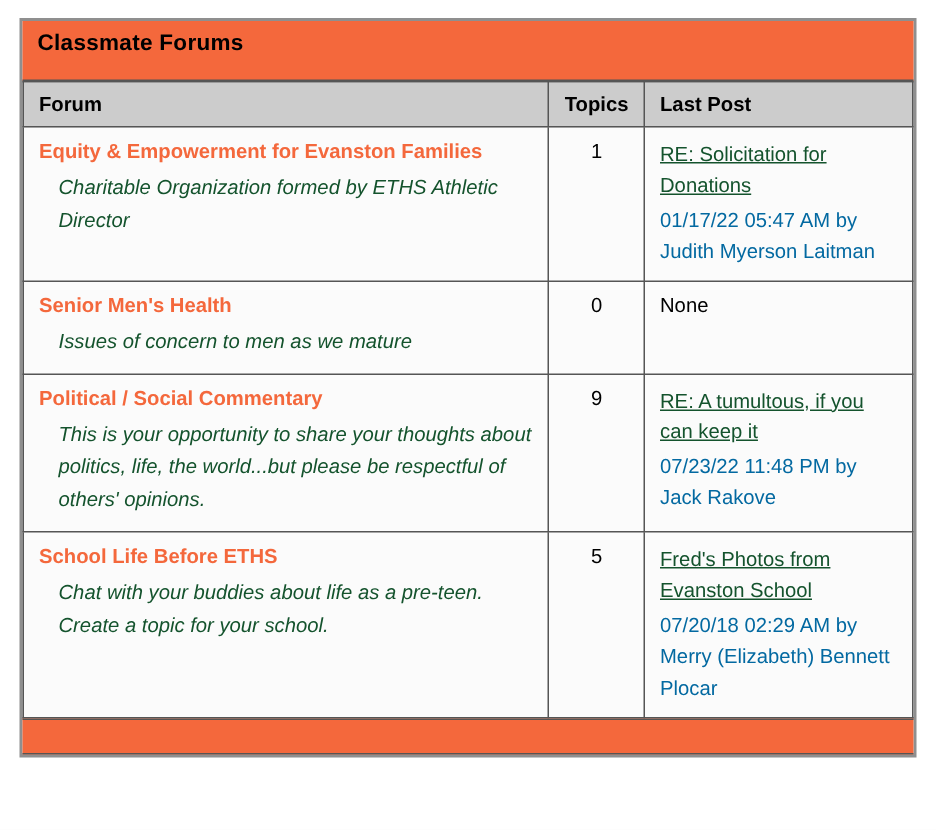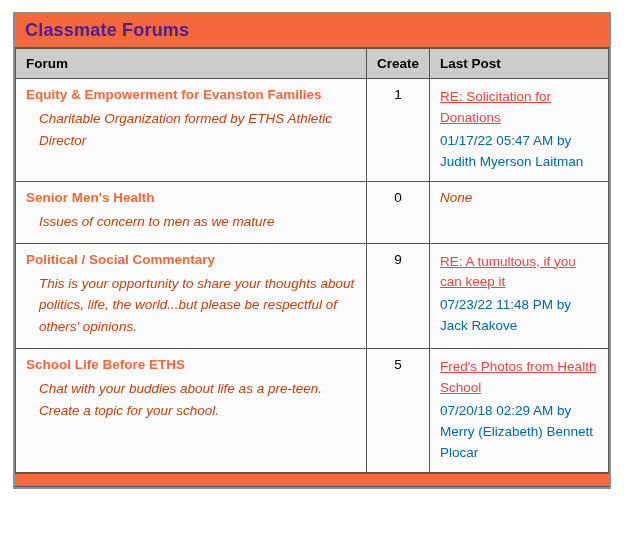--- a/index.html
+++ b/index.html
@@ -11,24 +11,24 @@
     width:624px;
   }
   .page { padding:12px 12px 14px 13px; }
   .container {
     width:598px;
     border:2px solid #8f8f8f;
     background:#fbfbfb;
   }
   .bar {
     background:#f4683c;
-    color:#4c1d95;
+    color:#000000;
     font-weight:bold;
-    font-size:18px;
-    padding:6px 10px 6px 10px;
+    font-size:15px;
+    padding:6px 10px 16px 10px;
     letter-spacing:.2px;
   }
   .bar.top { border-bottom:1px solid #555; }
   .bar.sub { border-top:1px solid #555; border-bottom:1px solid #555; }
   table.forums {
     width:100%;
     border-collapse:collapse;
   }
   table.forums th, table.forums td {
     border:1px solid #555;
@@ -45,48 +45,48 @@
   th.col-lastpost { width:179px; }
   table.forums td { background:#fbfbfb; }
   td.cell-topics { text-align:center; }
   a.forum-link {
     color:#f4683c;
     font-weight:bold;
     cursor:pointer;
   }
   .forum-desc {
     font-style:italic;
-    color:#c2410c;
+    color:#14532d;
     margin:6px 0 2px 13px;
     line-height:1.62;
   }
   a.post-link {
-    color:#ef4444;
+    color:#14532d;
     text-decoration:underline;
     cursor:pointer;
     line-height:1.55;
   }
   .post-meta { color:#0369a1; line-height:1.55; margin-top:2px; }
-  .post-none { font-style:italic; color:#c2410c; }
+  .post-none { color:#000000; }
 </style>
 </head>
 <body>
 
 <div class="page">
   <div class="container">
 
     <div class="bar top">
       <span>Classmate Forums</span>
     </div>
 
     <table class="forums">
       <thead>
         <tr>
           <th class="col-forum">Forum</th>
-          <th class="col-topics">Create</th>
+          <th class="col-topics">Topics</th>
           <th class="col-lastpost">Last Post</th>
         </tr>
       </thead>
       <tbody>
         <tr>
           <td>
             <a class="forum-link">Equity &amp; Empowerment for Evanston Families</a>
             <div class="forum-desc">Charitable Organization formed by ETHS Athletic Director</div>
           </td>
           <td class="cell-topics">1</td>
@@ -116,21 +116,21 @@
             <div class="post-meta">07/23/22 11:48 PM by Jack Rakove</div>
           </td>
         </tr>
         <tr>
           <td>
             <a class="forum-link">School Life Before ETHS</a>
             <div class="forum-desc">Chat with your buddies about life as a pre-teen. Create a topic for your school.</div>
           </td>
           <td class="cell-topics">5</td>
           <td>
-            <a class="post-link">Fred's Photos from Health School</a>
+            <a class="post-link">Fred's Photos from Evanston School</a>
             <div class="post-meta">07/20/18 02:29 AM by Merry (Elizabeth) Bennett Plocar</div>
           </td>
         </tr>
       </tbody>
     </table>
 
     <div class="bar sub">
       
     </div>
 

